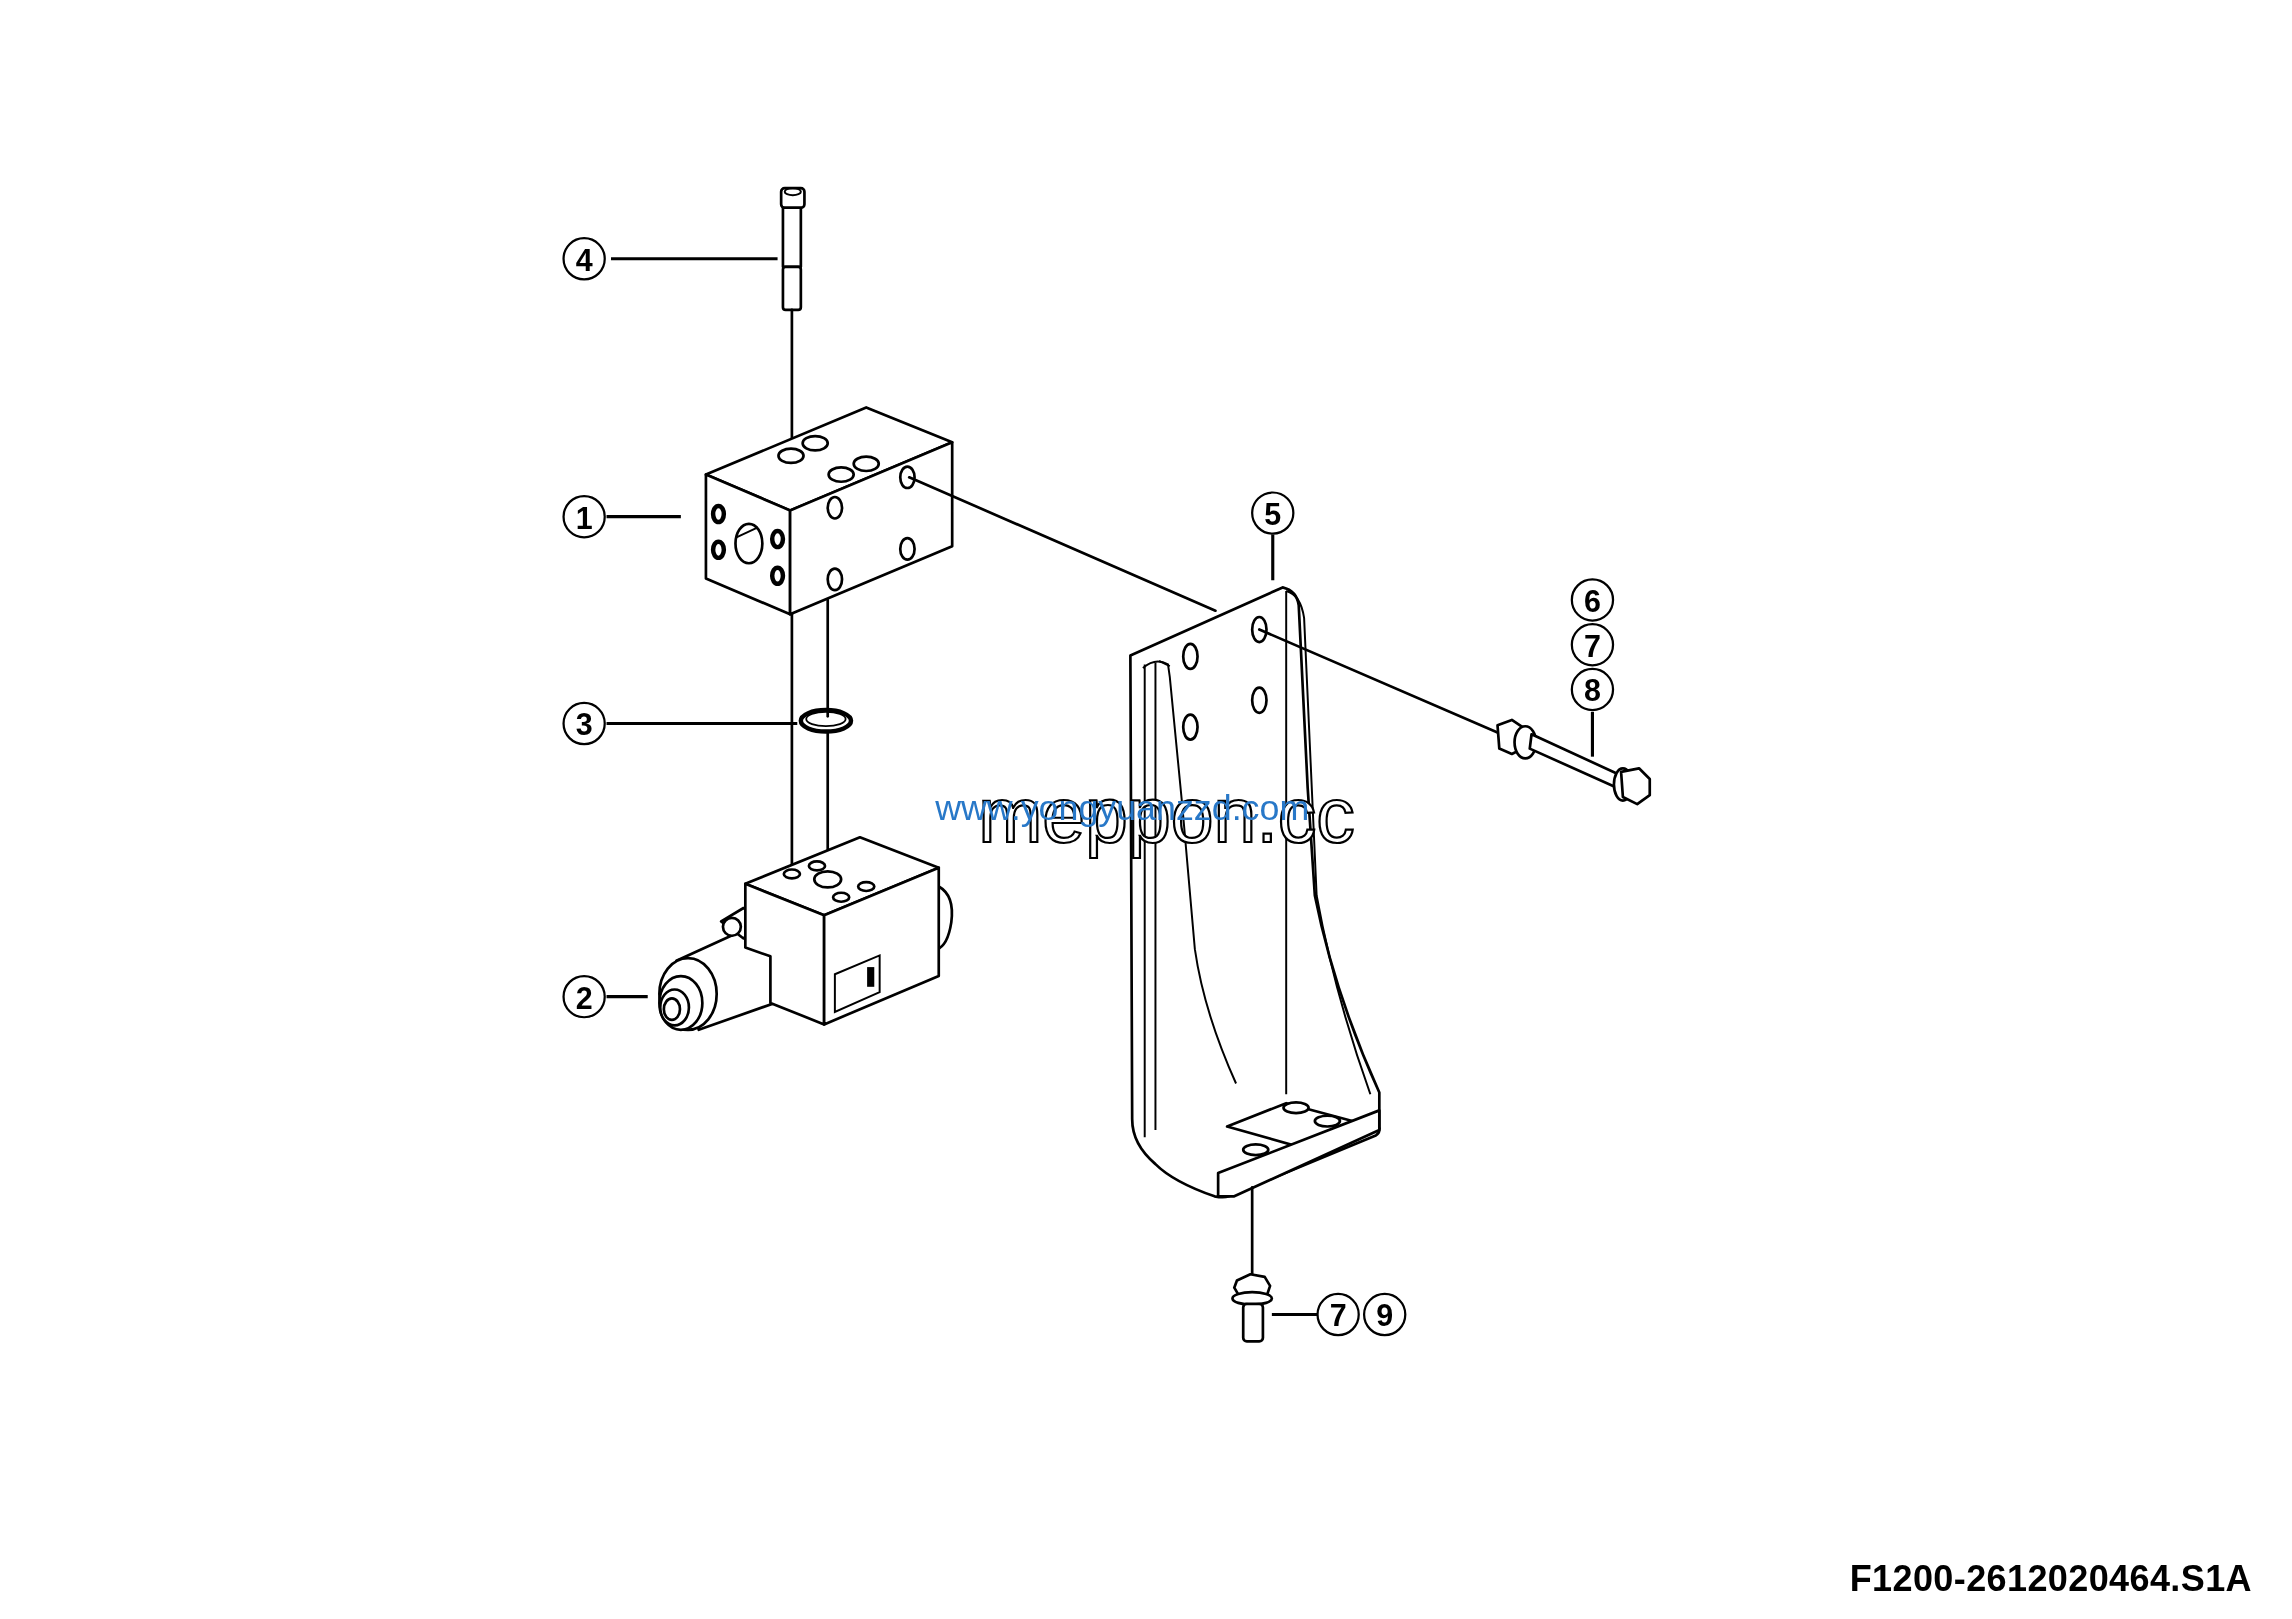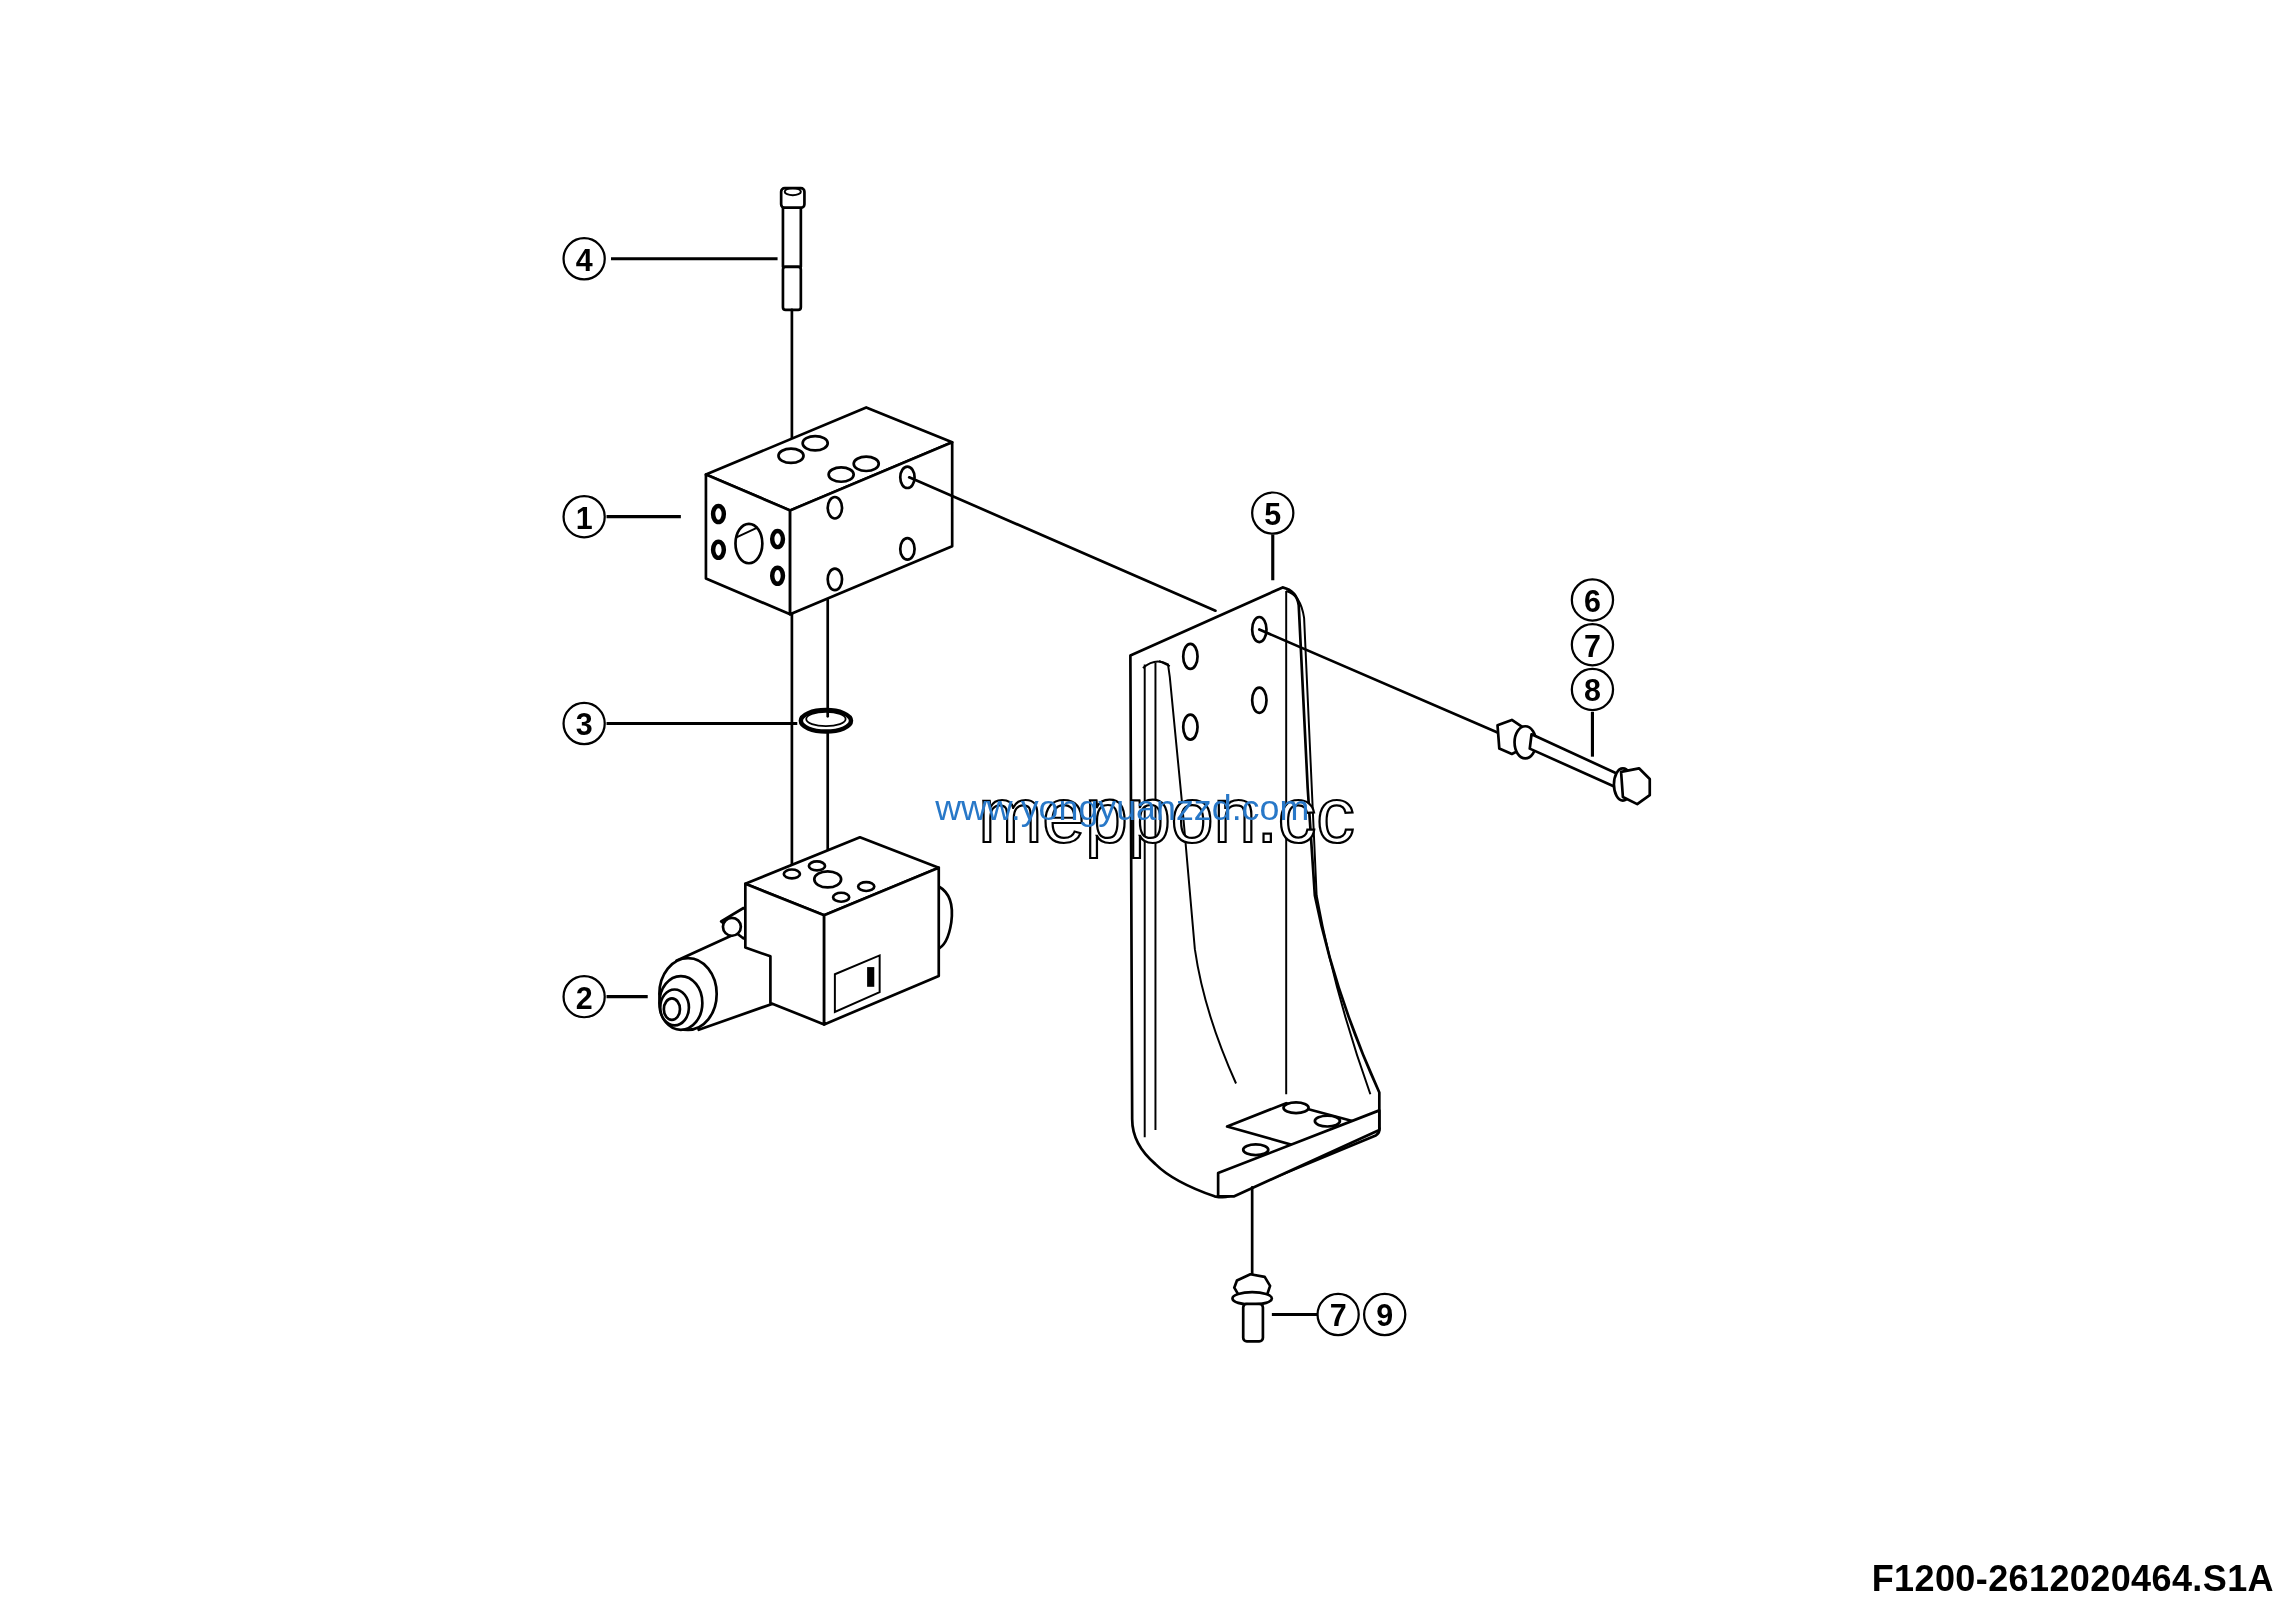--- a/index.html
+++ b/index.html
@@ -8,21 +8,21 @@
   .ln { stroke: #000; stroke-width: 3; fill: none; stroke-linecap: round; stroke-linejoin: round; }
   .lead { stroke: #000; stroke-width: 3.5; fill: none; }
   .thin { stroke: #000; stroke-width: 2.2; fill: none; }
   .part { fill: #fff; stroke: #000; stroke-width: 3; stroke-linejoin: round; }
   .hole { fill: #fff; stroke: #000; stroke-width: 3; }
   .hole-dark { fill: #fff; stroke: #000; stroke-width: 5; }
   .callout-circle { fill: #fff; stroke: #000; stroke-width: 2.5; }
   .callout-num { font-family: "Liberation Sans", sans-serif; font-weight: bold; font-size: 34px; fill: #000; text-anchor: middle; dominant-baseline: central; }
   .wm-outline { font-family: "Liberation Sans", sans-serif; font-size: 86px; fill: #fff; stroke: #000; stroke-width: 2.5; }
   .wm-blue { font-family: "Liberation Sans", sans-serif; font-size: 40px; fill: #2878c8; }
-  .drawing-id { position: absolute; right: 19px; top: 1558px; font-family: "Liberation Sans", sans-serif; font-weight: bold; font-size: 36px; color: #000; letter-spacing: 0.4px; }
+  .drawing-id { position: absolute; right: 41px; top: 1558px; font-family: "Liberation Sans", sans-serif; font-weight: bold; font-size: 36px; color: #000; letter-spacing: 0.4px; }
 </style>
 </head>
 <body>
 
 <svg id="canvas" viewBox="0 0 2560 1808" xmlns="http://www.w3.org/2000/svg">
 
   <g>
     <rect class="part" x="872" y="210" width="26" height="22" rx="4"></rect>
     <ellipse class="thin" cx="885" cy="214" rx="9" ry="4"></ellipse>
     <rect class="part" x="874" y="232" width="20" height="66"></rect>

